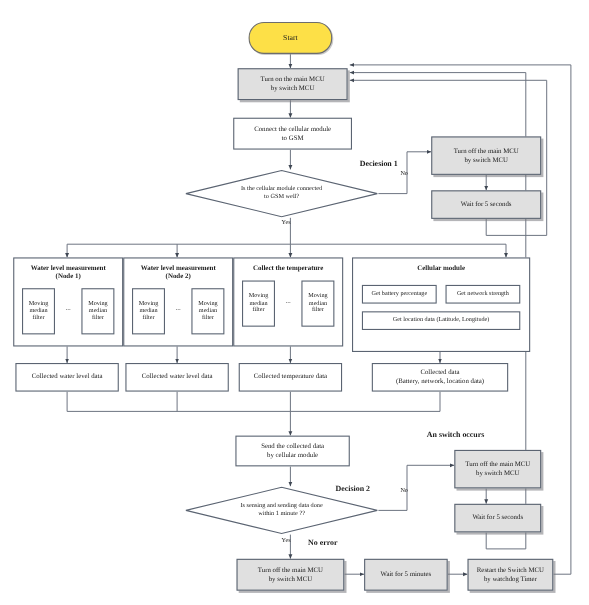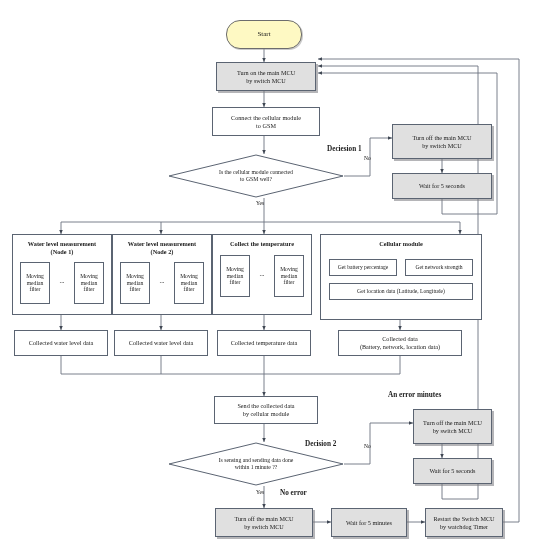--- a/index.html
+++ b/index.html
@@ -19,21 +19,21 @@
   .plain{background:#ffffff;border:1px solid #5b6472;font-size:6.2px;}
   
   .group{background:#ffffff;border:1px solid #5b6472;display:block;}
   .grp-title{font-weight:bold;font-size:6.3px;text-align:center;line-height:1.25;}
   .sub{background:#ffffff;border:1px solid #5b6472;position:absolute;
        display:flex;align-items:center;justify-content:center;text-align:center;
        font-size:5.6px;line-height:1.25;box-sizing:border-box;}
   .ell{position:absolute;font-size:6.5px;text-align:center;}
 
   
-  .term{background:#fef9c3;border:1px solid #6d6d6d;border-radius:14px;
+  .term{background:#fde047;border:1px solid #6d6d6d;border-radius:14px;
         font-size:7px;box-shadow:1px 1px 0 rgba(150,150,150,.5);}
 
   
   .diamond{position:absolute;}
   .diamond .dlabel{position:absolute;left:0;top:0;width:100%;height:100%;
         display:flex;align-items:center;justify-content:center;text-align:center;
         font-size:5.7px;line-height:1.3;}
 
   .ann{position:absolute;font-weight:bold;font-size:7.2px;white-space:nowrap;}
   .edgelbl{position:absolute;font-size:5.6px;white-space:nowrap;}
@@ -195,21 +195,21 @@
   <div class="edgelbl" style="left:364px;top:443px;">
     <span>No</span>
   </div>
   <div class="edgelbl" style="left:256px;top:489px;">
     <span>Yes</span>
   </div>
   <div class="ann" style="left:280px;top:489px;text-align:right;">
     <span>No error</span>
   </div>
   <div class="ann" style="left:388px;top:391px;">
-    <span>An error minutes</span>
+    <span>An switch occurs</span>
   </div>
 
   <div class="node proc" style="left:413px;top:409px;width:79px;height:35px;">
     <span class="ml">Turn off the main MCU<br>by switch MCU</span>
   </div>
 
   <div class="node proc" style="left:413px;top:458px;width:79px;height:26px;">
     <span>Wait for 5 seconds</span>
   </div>
 

